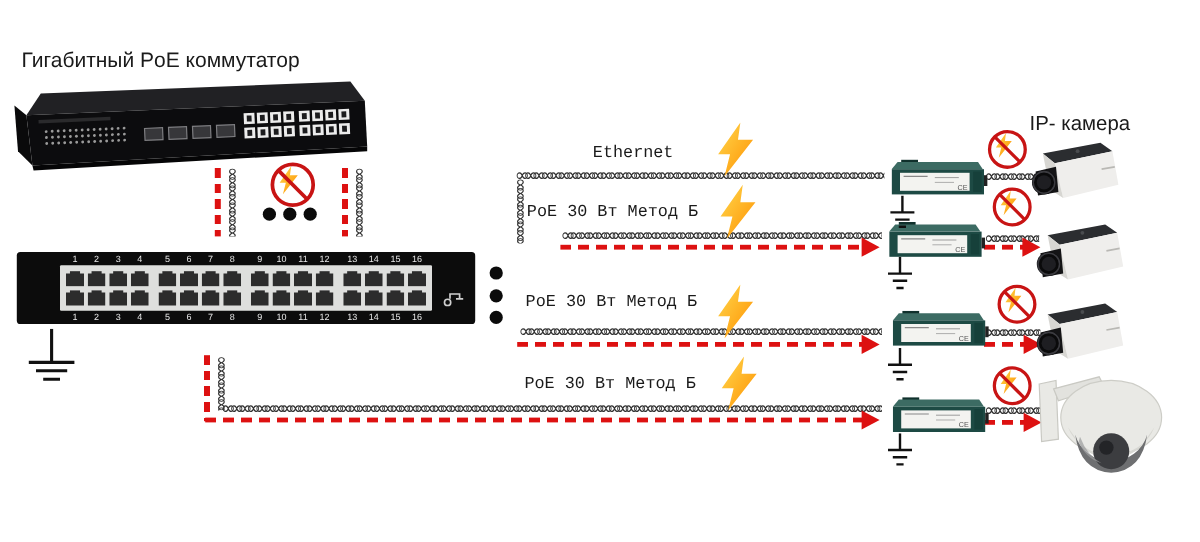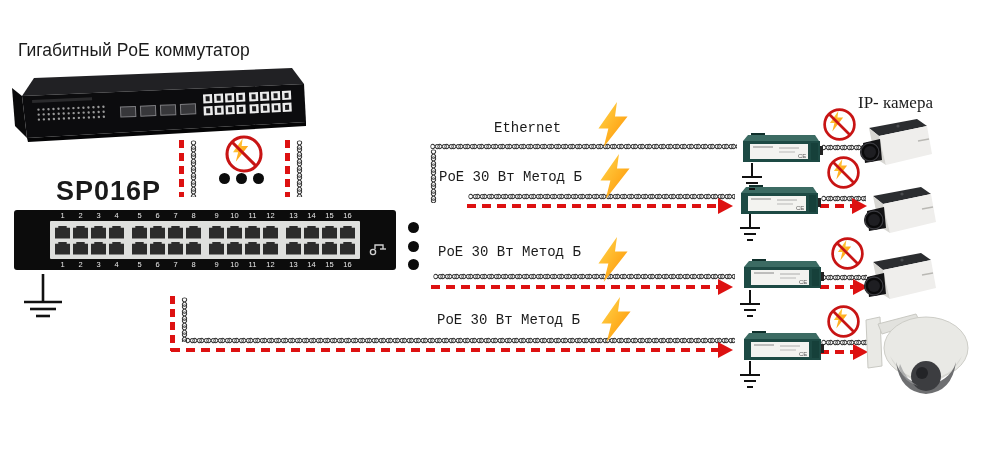--- a/index.html
+++ b/index.html
@@ -4,21 +4,21 @@
 <style>
   html,body{margin:0;padding:0;background:#fff;}
   #canvas{position:relative;width:1000px;height:452px;background:#ffffff;overflow:hidden;
           font-family:"Liberation Sans",sans-serif;color:#141414;}
   .abs{position:absolute;}
   .lbl{position:absolute;white-space:nowrap;color:#1a1a1a;text-align:center;}
   .title{font-size:17.5px;}
   .model{font-size:27px;font-weight:bold;letter-spacing:1px;}
   .cablelbl{font-size:14px;font-family:Liberation Mono, monospace;}
   .surgelbl{font-size:16.5px;line-height:19px;text-align:center;white-space:pre-line;}
-  .camlbl{font-size:17px;font-family:Liberation Serif, serif;}
+  .camlbl{font-size:17px;}
   .poecamlbl{font-size:19px;}
 
   
   .twisted{position:absolute;overflow:hidden;height:12px;font-size:15px;line-height:11px;
            letter-spacing:-5.5px;color:#2f2f2f;white-space:nowrap;font-family:"DejaVu Sans",sans-serif;}
   .twisted.vert{transform-origin:0 0;transform:rotate(90deg);}
 
   
   .rdash{position:absolute;height:4px;background:repeating-linear-gradient(90deg,#dd1111 0 9px,transparent 9px 15px);}
   .rdash.v{width:5px;height:auto;background:repeating-linear-gradient(180deg,#dd1111 0 8px,transparent 8px 13px);}
@@ -50,21 +50,20 @@
   <svg width="0" height="0" style="position:absolute">
     <defs>
       <linearGradient id="boltG" x1="0" y1="0" x2="1" y2="1">
         <stop offset="0" stop-color="#ffd84d"></stop>
           <stop offset="1" stop-color="#ff9000"></stop>
       </linearGradient>
     </defs>
   </svg>
 
   <div class="lbl title" style="left:18px;top:40px;">Гигабитный PoE коммутатор</div>
-  <div class="lbl model" style="left:56px;top:176px;">SP016P</div>
   <div class="lbl cablelbl" style="left:494px;top:120px;">Ethernet</div>
   <div class="lbl cablelbl" style="left:439px;top:169px;">PoE 30 Вт Метод Б</div>
   <div class="lbl cablelbl" style="left:438px;top:244px;">PoE 30 Вт Метод Б</div>
   <div class="lbl cablelbl" style="left:437px;top:312px;">PoE 30 Вт Метод Б</div>
   <div class="lbl camlbl" style="left:858px;top:93px;">IP- камера</div>
 
   <svg class="abs" style="left:6px;top:62px;" width="304" height="88" viewBox="0 0 304 88">
     <polygon points="28,16 286,6 298,22 16,34" fill="#212124"></polygon>
     <polygon points="6,26 16,34 21,76 9,64" fill="#0a0a0b"></polygon>
     <polygon points="16,34 298,22 300,60 21,76" fill="#0c0c0e"></polygon>

